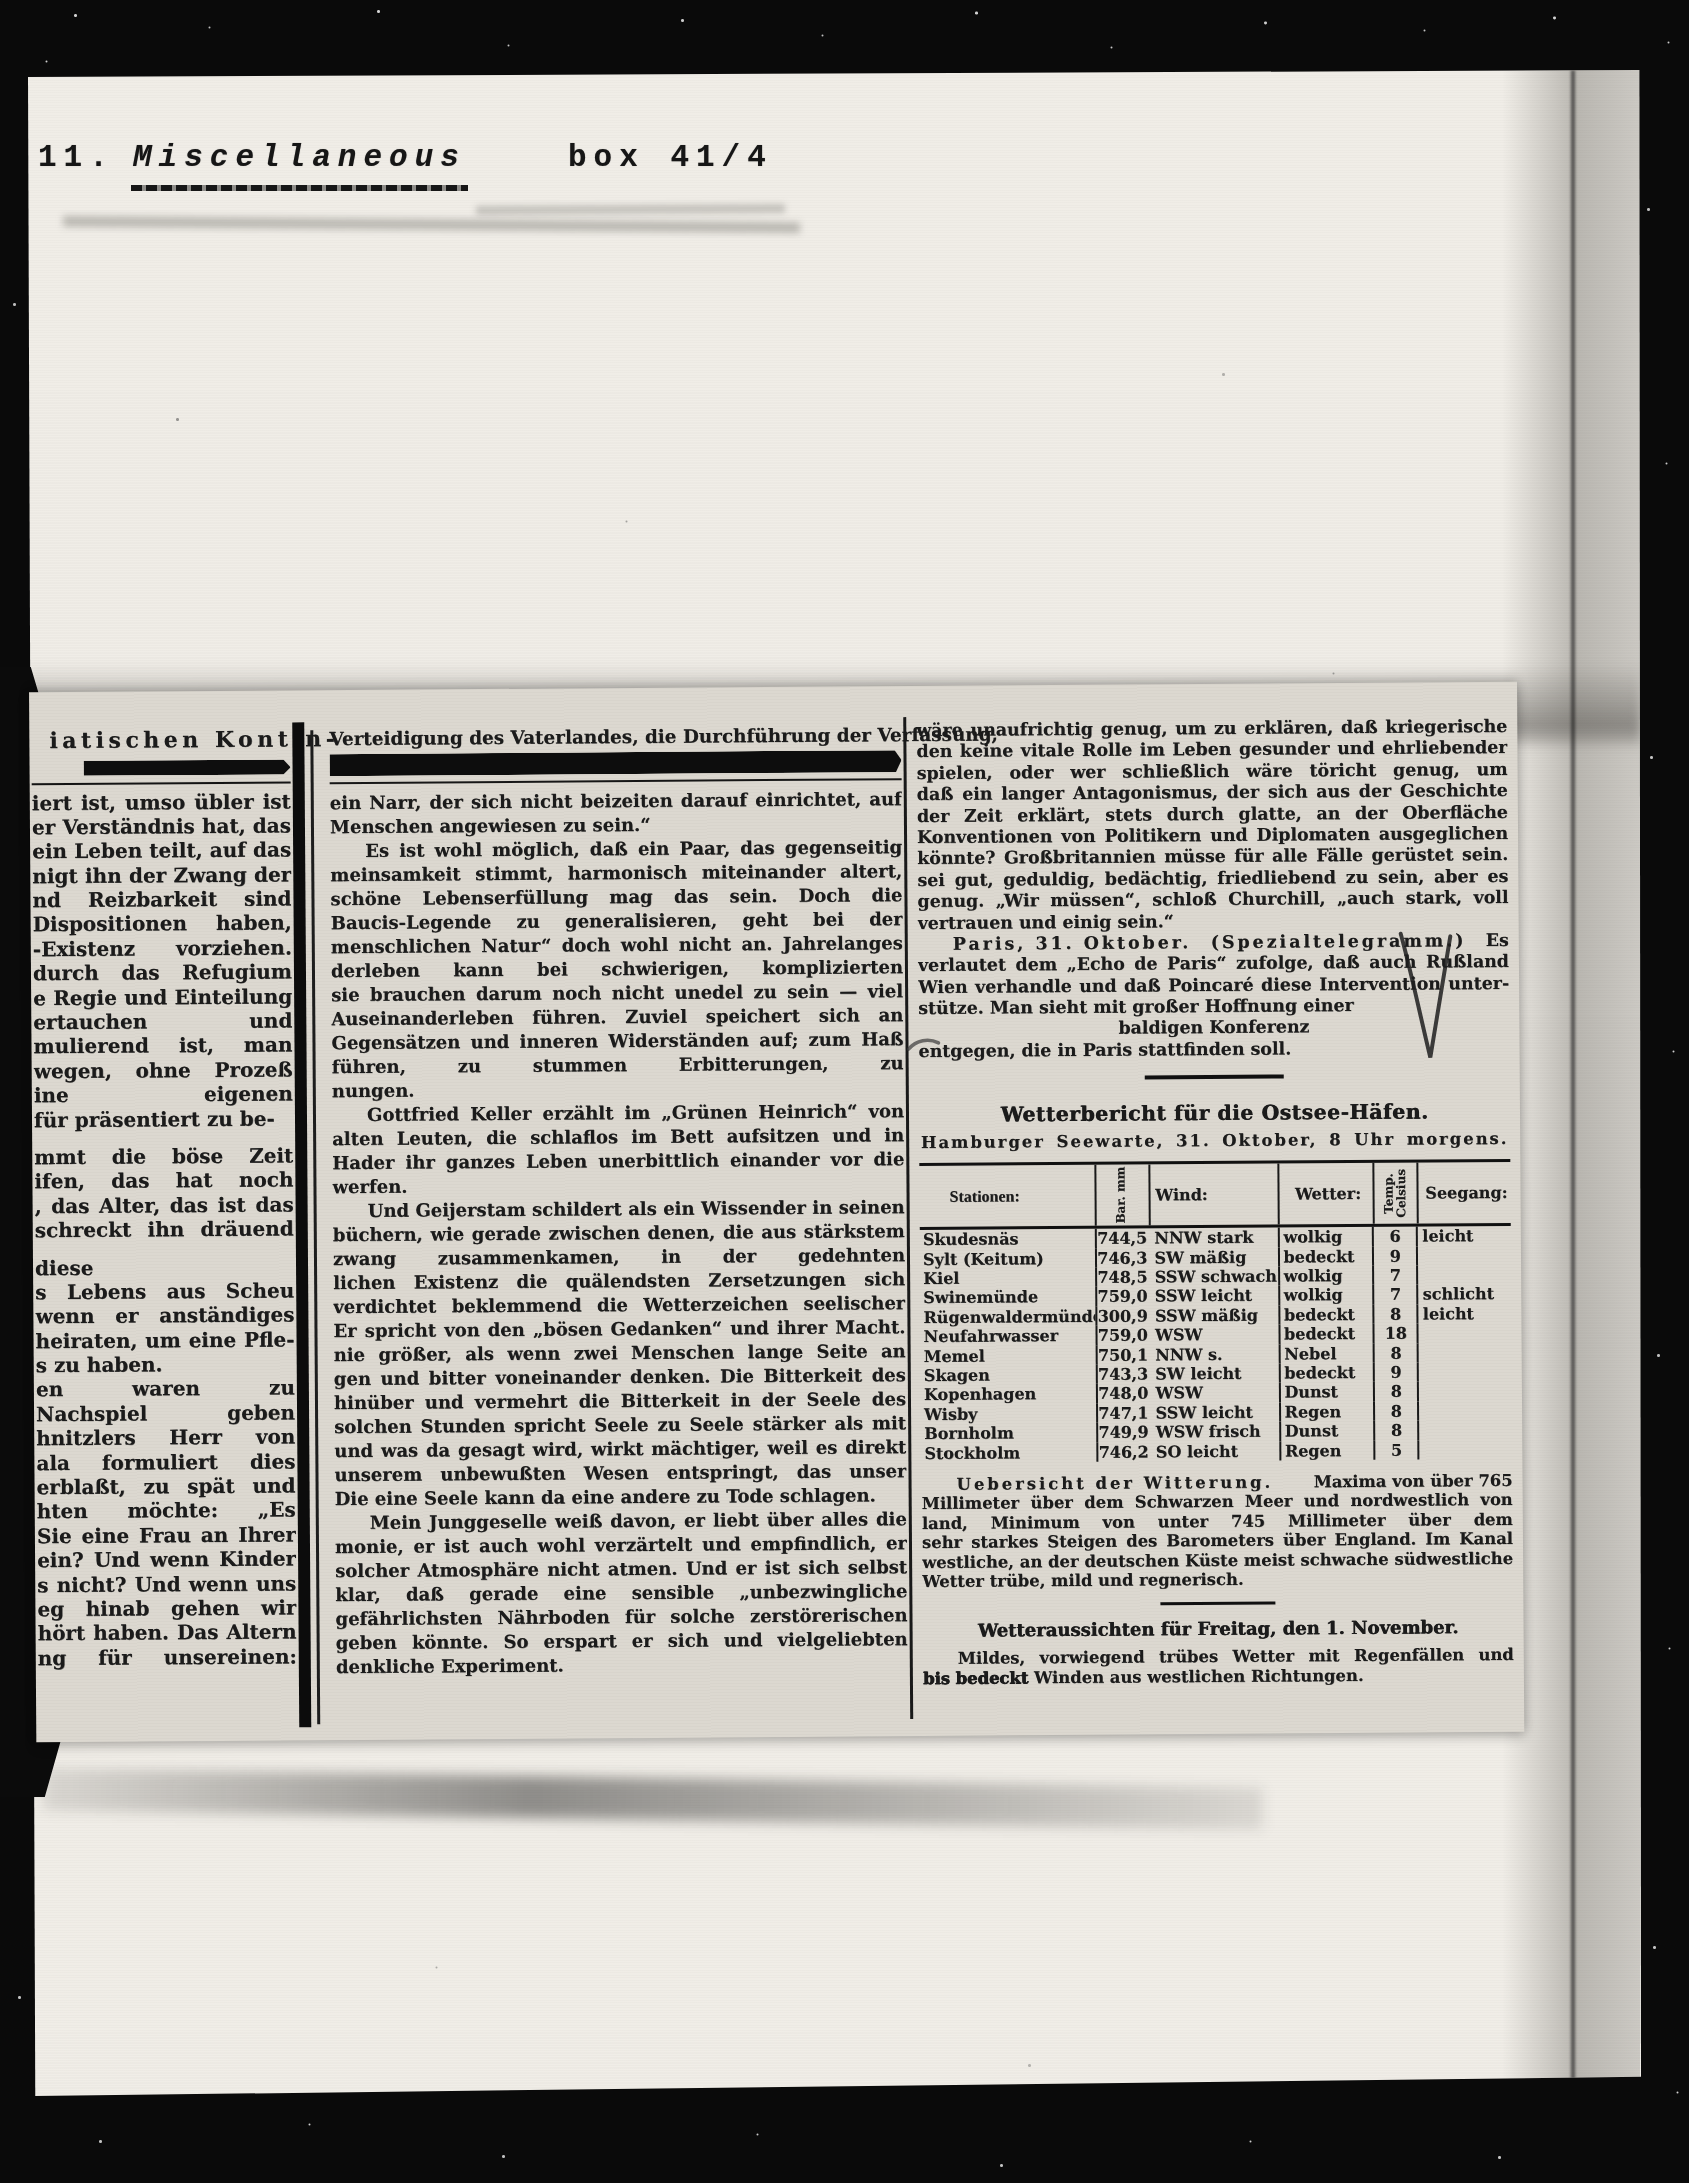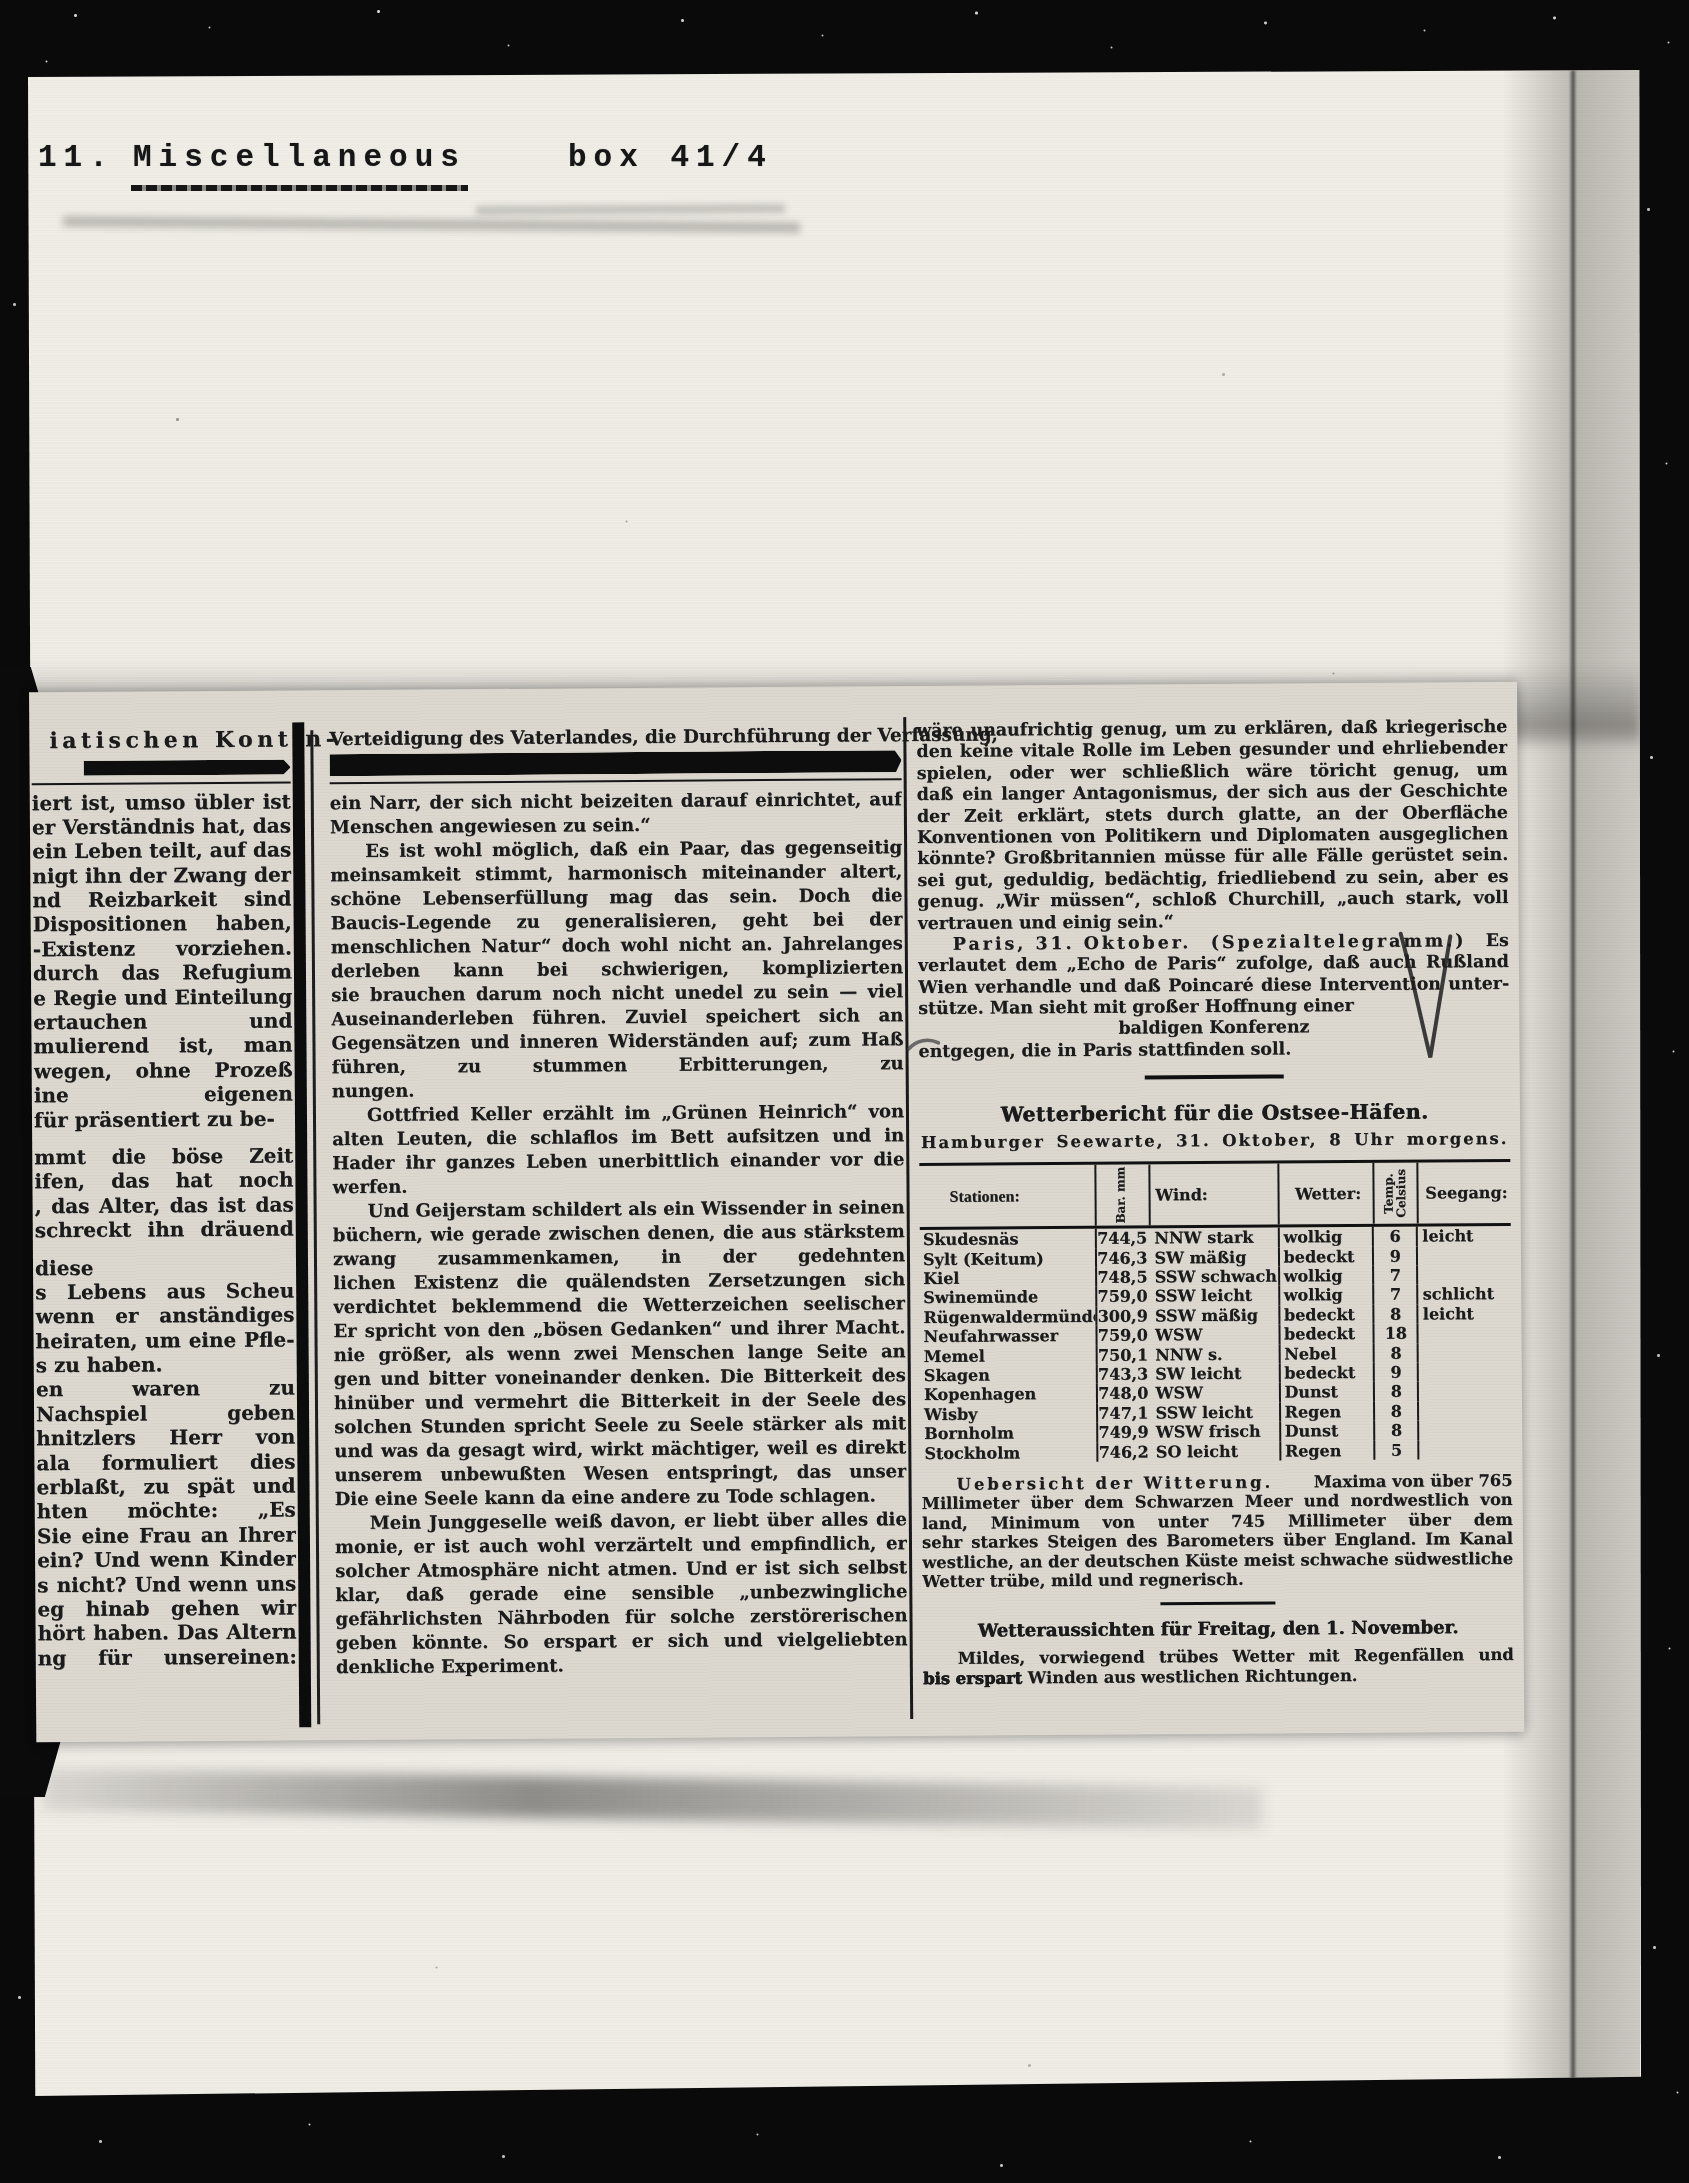--- a/index.html
+++ b/index.html
@@ -19,21 +19,21 @@
   .smudge-a{position:absolute;left:35px;top:149px;width:737px;height:11px;filter:blur(3.5px);
         transform:rotate(0.5deg);background:rgba(70,68,64,0.30);}
   .smudge-b{position:absolute;left:448px;top:135px;width:309px;height:9px;filter:blur(3px);
         transform:rotate(-0.4deg);background:rgba(70,68,64,0.26);}
   .left-blob{position:absolute;left:0;top:667px;width:70px;height:1130px;background:#0b0b0b;
         clip-path:polygon(0 0,44% 0,68% 5%,85% 26%,82% 57%,88% 83%,96% 93%,64% 100%,0 100%);}
   
   .typed{position:absolute;top:140px;font-family:"Liberation Mono", monospace;font-weight:bold;
          font-size:31px;letter-spacing:7px;color:#161616;text-shadow:0 0 1px rgba(0,0,0,0.35);white-space:nowrap;}
   .t-num{left:38px;}
-  .t-title{left:133px;}
+  .t-title{left:133px;font-style:italic;}
   .t-box{left:568px;}
   .t-underline{position:absolute;left:131px;top:185px;width:337px;height:6px;
          background:repeating-linear-gradient(90deg,#161616 0 11px,rgba(22,22,22,0.45) 11px 15px);}
   
   .clip{position:absolute;left:29px;top:686px;width:1488px;height:1050px;background:#dcd8d0;
         transform:rotate(-0.4deg);transform-origin:60% 0;
         background-image:repeating-linear-gradient(180deg,rgba(0,0,0,0.02) 0 1px,transparent 1px 3px);
         box-shadow:0 -3px 11px rgba(0,0,0,0.18), 0 5px 12px rgba(0,0,0,0.22);}
   .ink{text-shadow:0.3px 0.3px 0.4px rgba(15,15,15,0.5);}
   
@@ -398,21 +398,21 @@
           <div class="lo">Millimeter über dem Schwarzen Meer und nordwestlich von Schott-</div>
           <div class="lo">land, Minimum von unter 745 Millimeter über dem Nordseegebiet,</div>
           <div class="lo">sehr starkes Steigen des Barometers über England. Im Kanal starke</div>
           <div class="lo">westliche, an der deutschen Küste meist schwache südwestliche Winde.</div>
           <div class="lo end">Wetter trübe, mild und regnerisch.</div>
         </div>
       <div class="sep2"></div>
       <div class="outlook-head">Wetteraussichten für Freitag, den 1. November.</div>
       <div class="outlook">
           <div class="lo ind">Mildes, vorwiegend trübes Wetter mit Regenfällen und mäßigen</div>
-          <div class="lo end"><span class="heavy">bis erspart</span> Winden aus westlichen Richtungen.</div>
+          <div class="lo end"><span class="heavy">bis bedeckt</span> Winden aus westlichen Richtungen.</div>
         </div>
     </div>
 
     <svg class="vmark" width="57" height="134" viewBox="0 0 115 270">
       <path d="M8 6 C 28 80, 48 180, 66 256 L 108 12" fill="none" stroke="#1f1f1f" stroke-width="8" stroke-linecap="round" opacity="0.85"></path>
     </svg>
     <svg class="tick" width="36" height="22" viewBox="0 0 72 44">
       <path d="M4 28 C 20 10, 44 6, 64 16" fill="none" stroke="#3a3a3a" stroke-width="7" stroke-linecap="round" opacity="0.7"></path>
     </svg>
   </div>

